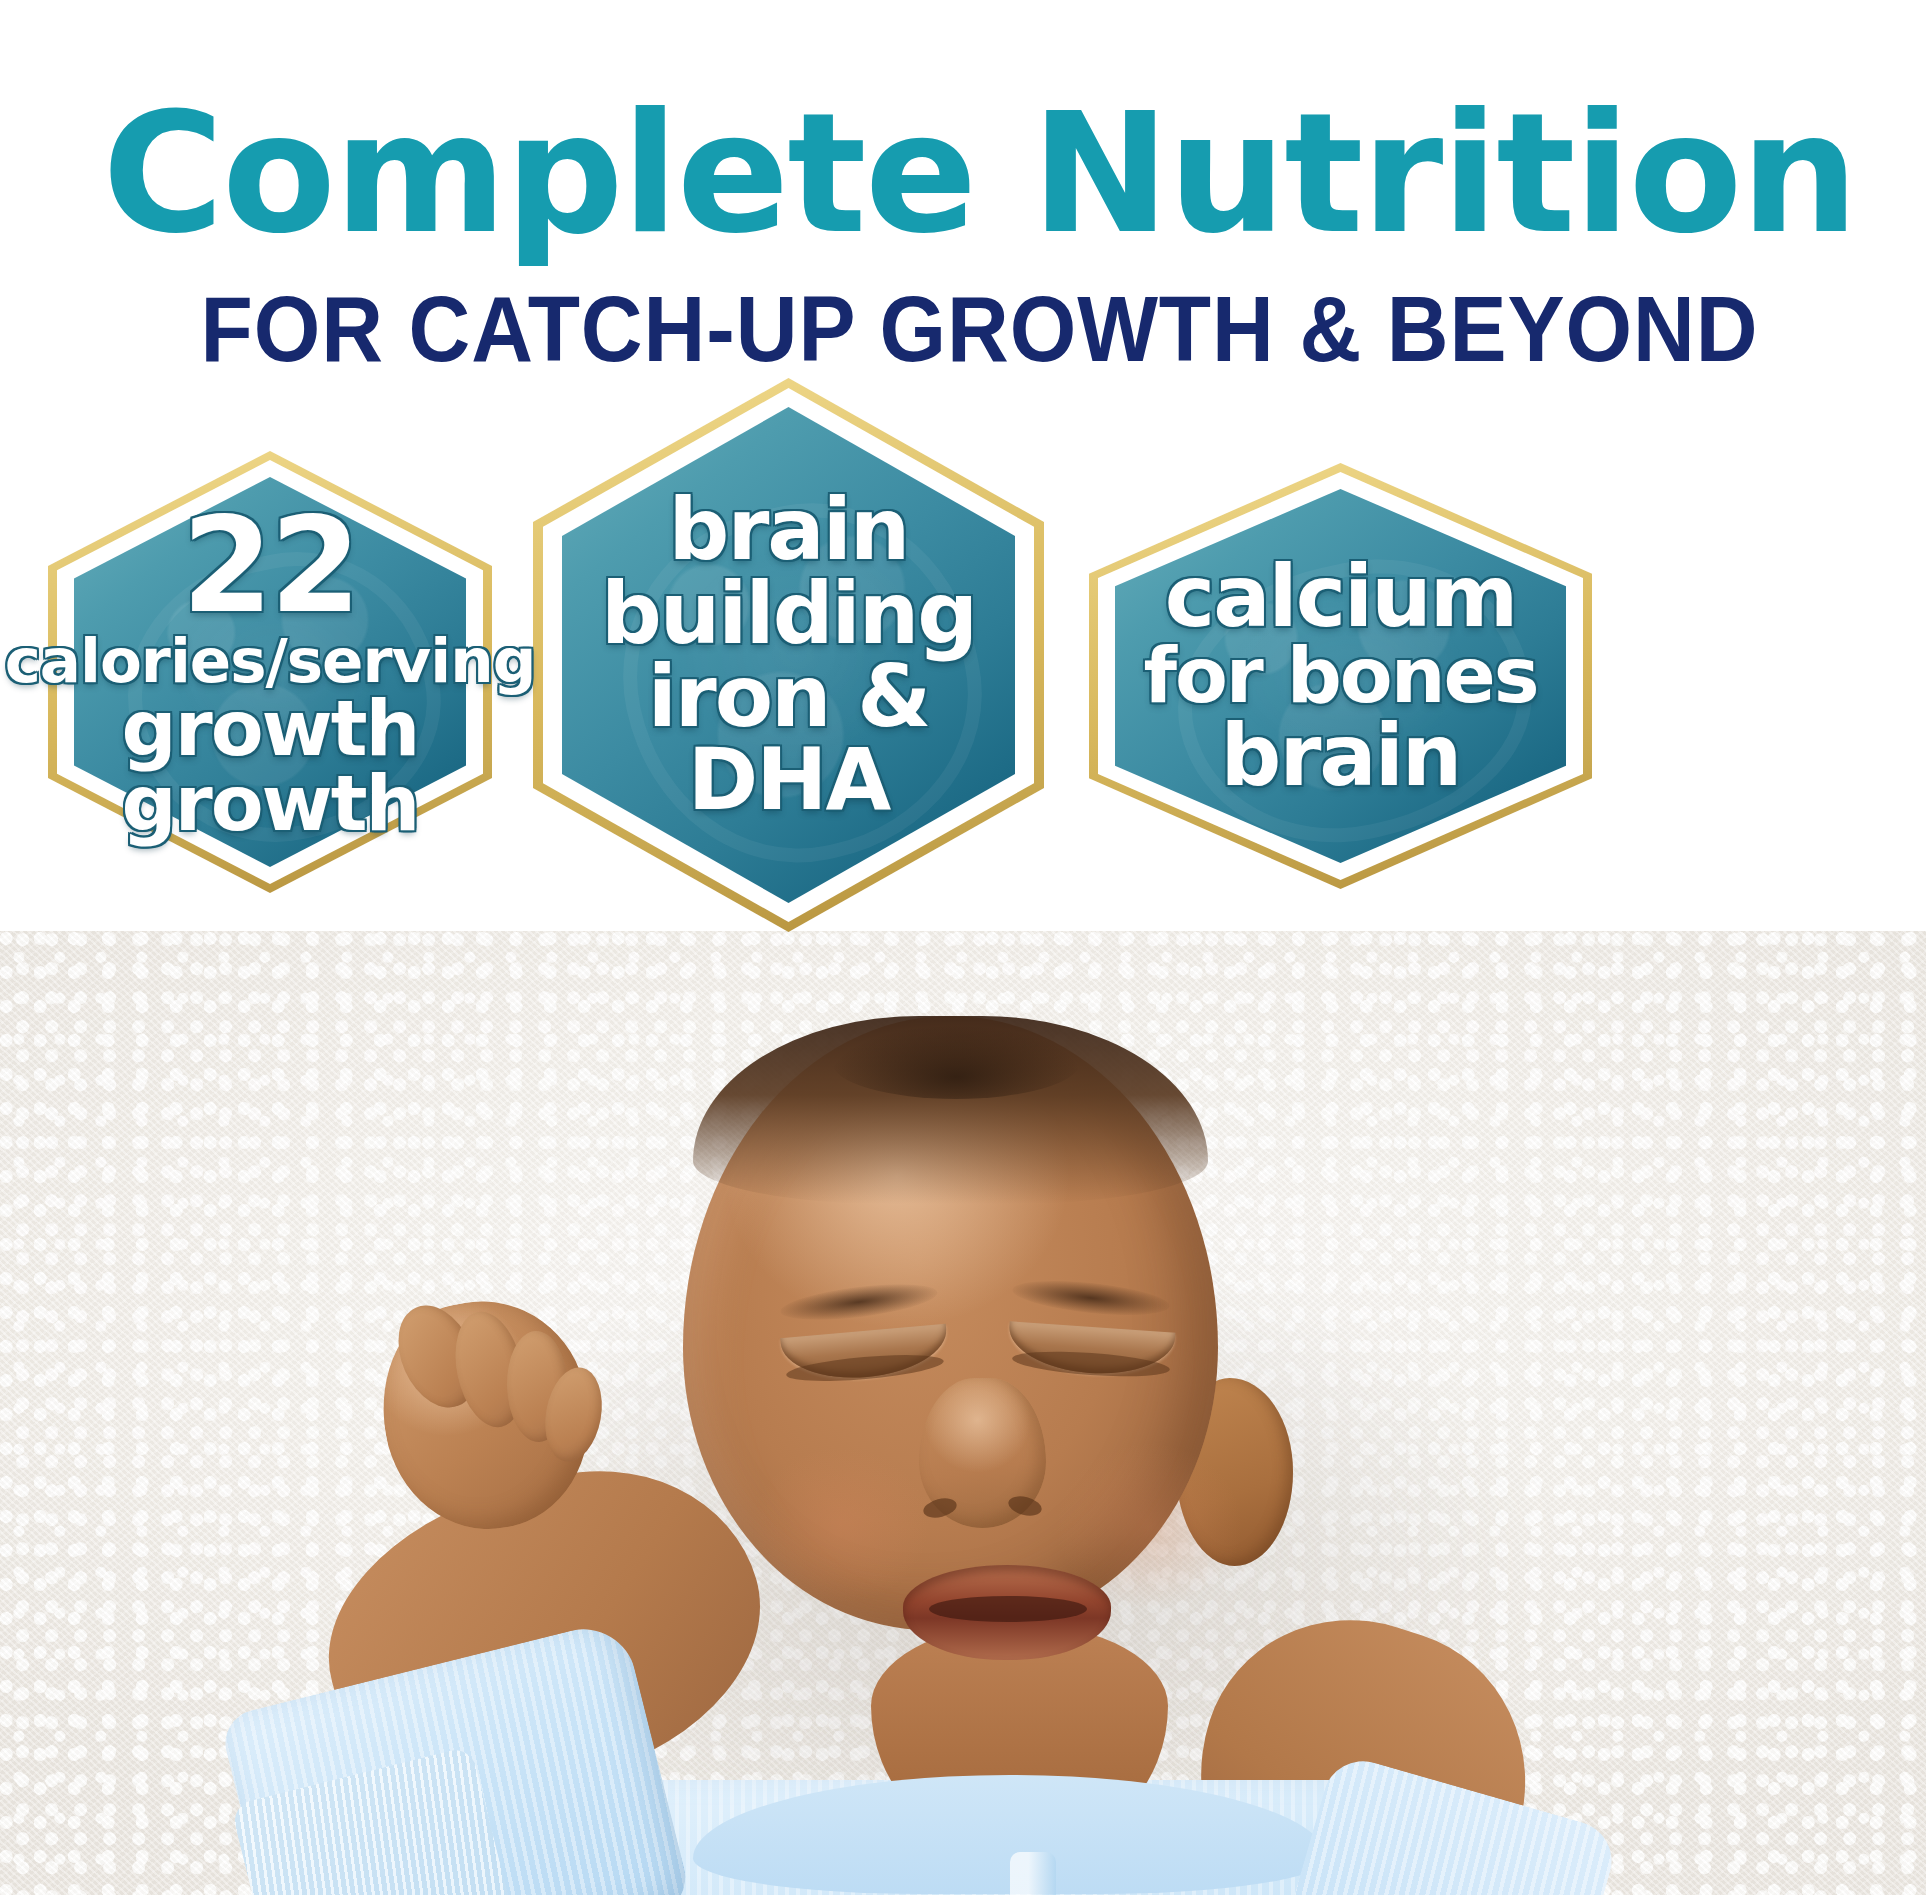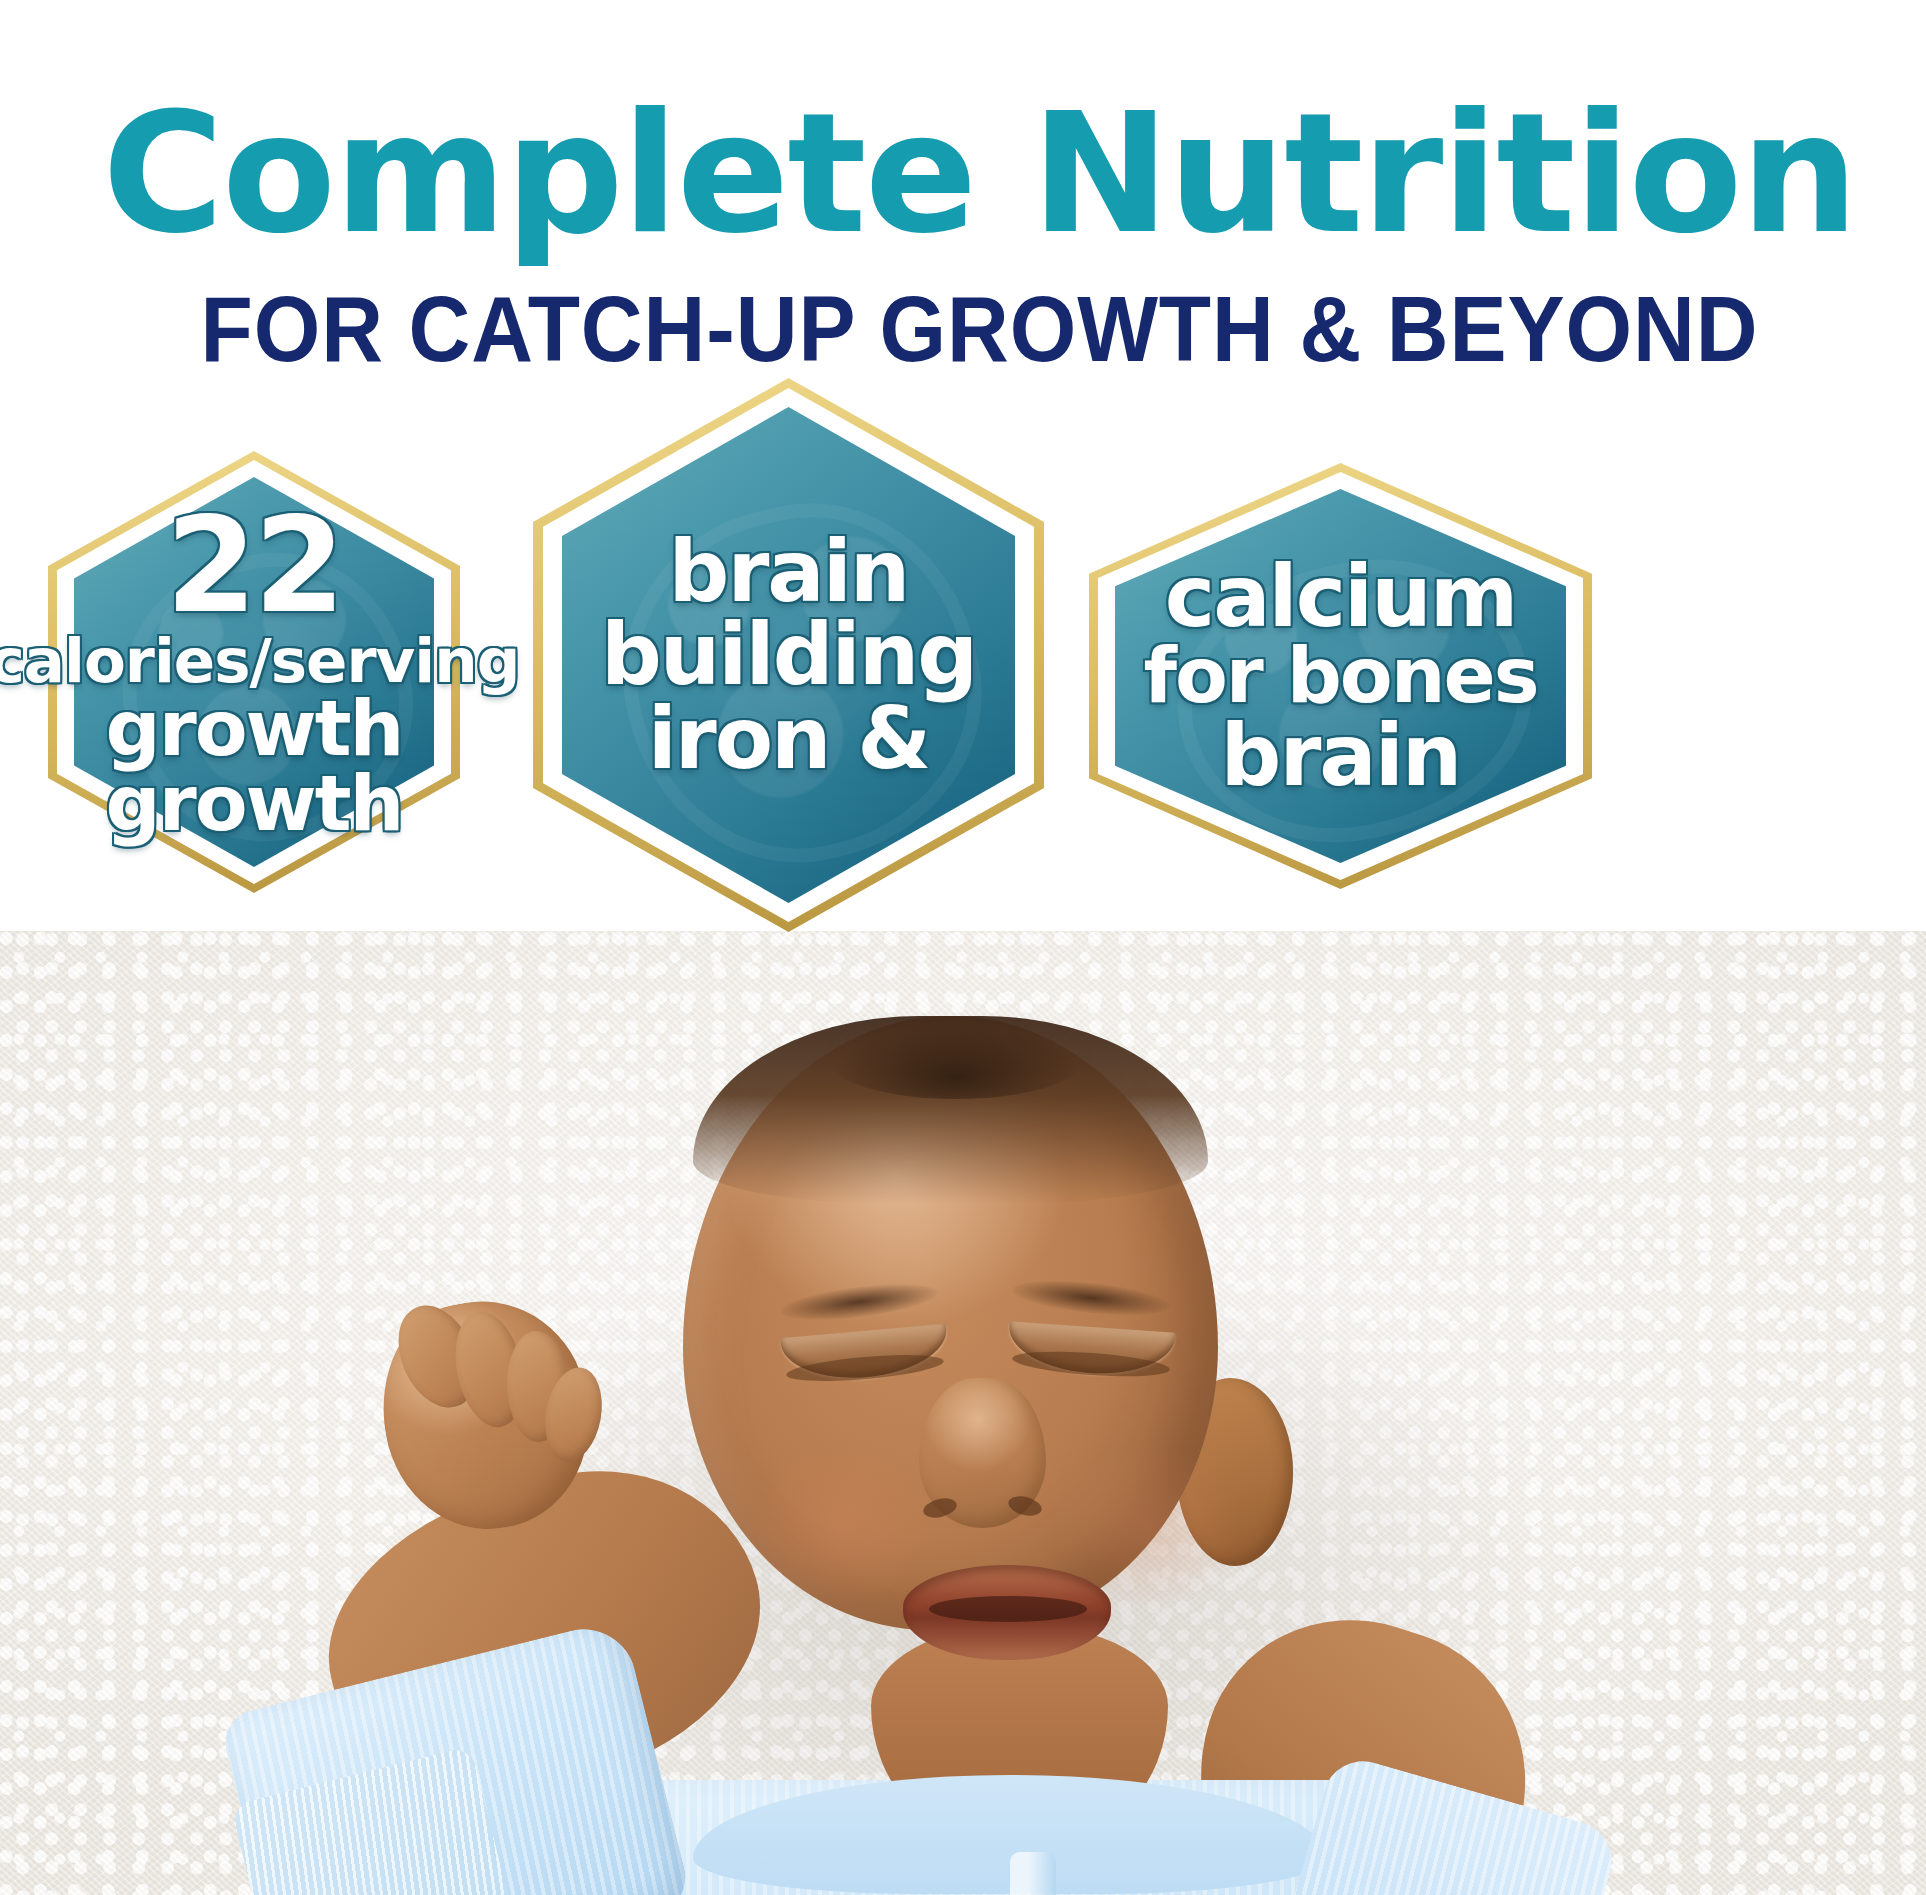--- a/index.html
+++ b/index.html
@@ -310,21 +310,21 @@
       0 4px 6px rgba(10,50,66,.35);
     padding:0 6px;
     white-space:nowrap;
   }
   .l-huge{font-size:131px;letter-spacing:-3px;display:block;}
   .l-big {font-size:85px;letter-spacing:-2px;display:block;}
   .l-med {font-size:77px;letter-spacing:-2px;display:block;}
   .l-small{font-size:61px;letter-spacing:-1px;display:block;}
 
   
-  #badge-1{left:48px;top:55px;width:412px;height:442px;}
+  #badge-1{left:48px;top:55px;width:444px;height:442px;}
   #badge-1 .gap {inset:9px;}
   #badge-1 .body{inset:26px;}
   
   #badge-2{left:533px;top:-18px;width:511px;height:554px;}
   #badge-2 .gap {inset:10px;}
   #badge-2 .body{inset:29px;}
   
   #badge-3{left:1089px;top:67px;width:503px;height:426px;}
   #badge-3 .gap {inset:9px;}
   #badge-3 .body{inset:26px;}
@@ -389,20 +389,21 @@
   </div>
 
   <div class="badge" id="badge-2">
     <div class="ring"></div>
     <div class="gap"></div>
     <div class="body"></div>
     <div class="txt">
       <span class="l-big">brain</span>
       <span class="l-big">building</span>
       <span class="l-big">iron &amp;</span>
+      <span class="l-big">DHA</span>
     </div>
   </div>
 
   <div class="badge" id="badge-3">
     <div class="ring"></div>
     <div class="gap"></div>
     <div class="body"></div>
     <div class="txt">
       <span class="l-big">calcium</span>
       <span class="l-med">for bones</span>

